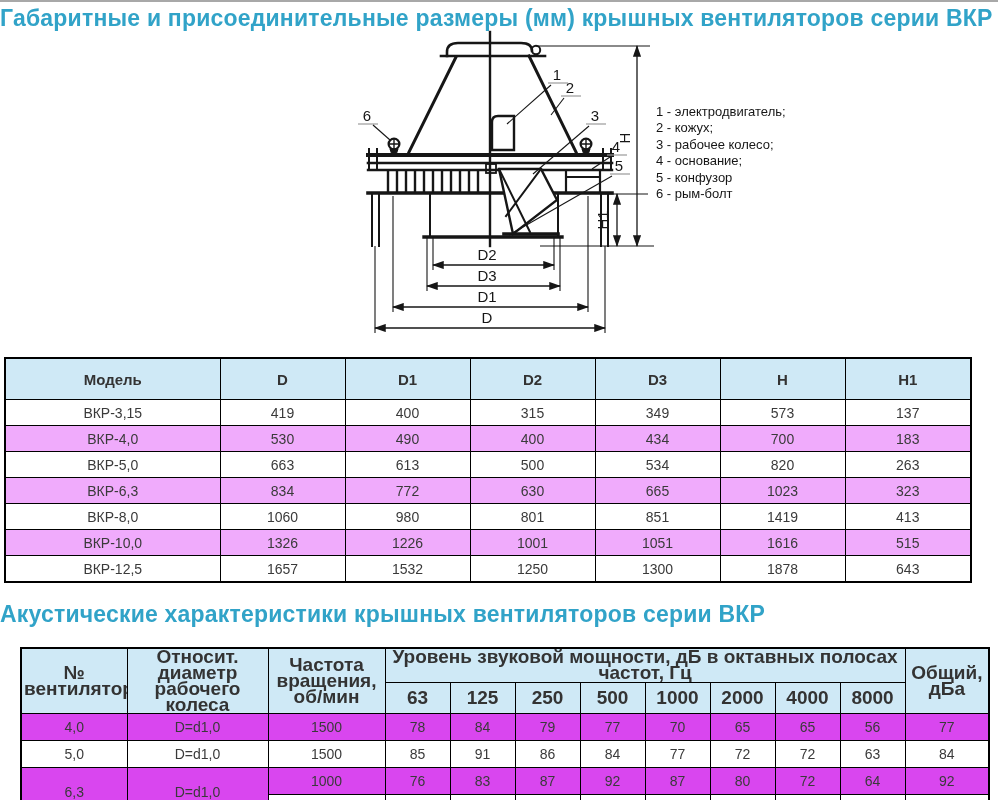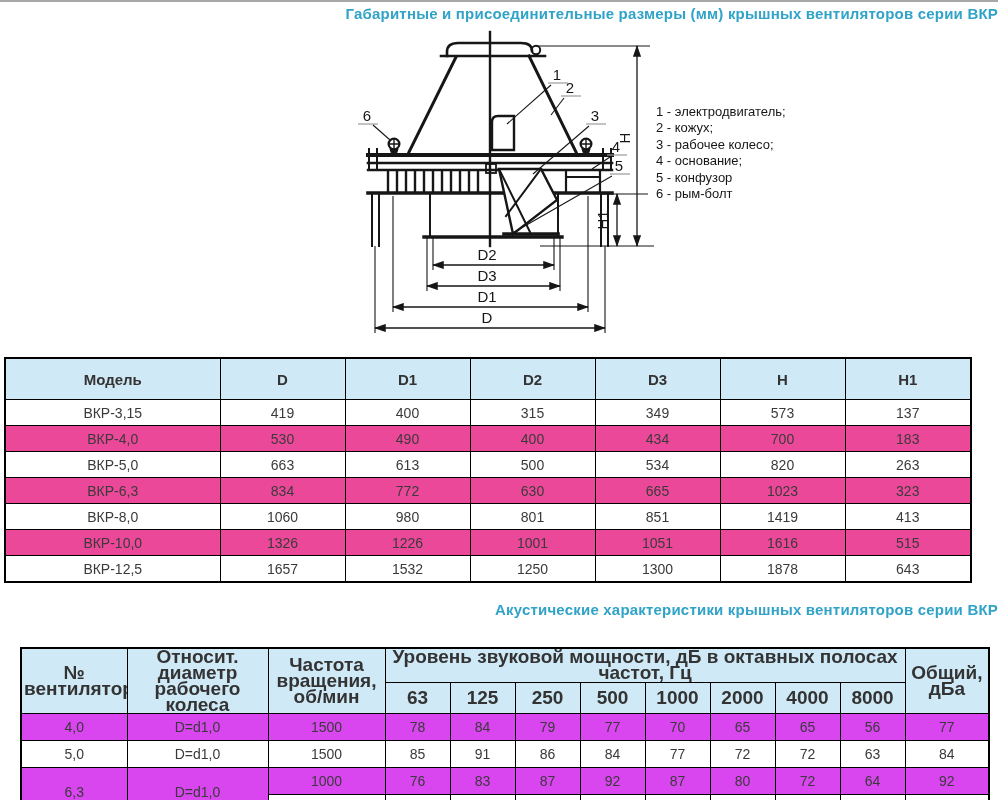--- a/index.html
+++ b/index.html
@@ -2,37 +2,37 @@
 <html><head>
 <meta charset="utf-8">
 <style>
   html,body{margin:0;padding:0;}
   body{
     width:998px;height:800px;position:relative;overflow:hidden;
     background:#ffffff;font-family:"Liberation Sans", sans-serif;
   }
   .top-border{position:absolute;left:0;top:0;width:998px;height:2px;background:#a8a8a8;}
   .doc-title{
-    position:absolute;left:0;width:998px;text-align:right;
-    font-size:15px;font-weight:bold;color:#31a3c8;letter-spacing:0.2px;
+    position:absolute;left:0;width:998px;text-align:left;
+    font-size:23px;font-weight:bold;color:#31a3c8;letter-spacing:0.2px;
   }
   .title-1{top:5px;}
   .title-2{top:601px;}
   .diagram-svg{position:absolute;left:0;top:28px;width:998px;height:329px;}
   .legend{position:absolute;left:656px;top:104px;font-size:13px;line-height:16.4px;color:#161616;}
   .legend div{white-space:nowrap;}
 
   table{border-collapse:collapse;table-layout:fixed;background:#fff;}
   .dims-table{position:absolute;left:4px;top:357px;width:966px;border:2px solid #000;}
   .acou-table{position:absolute;left:20px;top:647px;width:968px;border:2px solid #000;}
   th,td{border:1px solid #000;text-align:center;vertical-align:middle;padding:0 2px;overflow:hidden;}
   th{background:#cfe9f6;color:#333;font-weight:bold;}
   .dims-table th{height:40px;font-size:15px;}
   .dims-table td{height:25px;font-size:14px;color:#3a3a3a;}
-  .dims-table tr.alt td{background:#ec4899;}
+  .dims-table tr.alt td{background:#f0abfc;}
   .acou-table th{font-size:19px;line-height:16px;}
   .acou-table .hrow1 th{height:27px;}
   .acou-table .hrow2 th{height:30px;}
   .acou-table td{height:26px;font-size:14px;color:#3a3a3a;}
   .acou-table tr.alt td{background:#d946ef;}
   .acou-table tr.cut-row td{height:20px;background:#fff;}
   .acou-table td.no-bottom{border-bottom:none;}
 </style>
 </head>
 <body>

